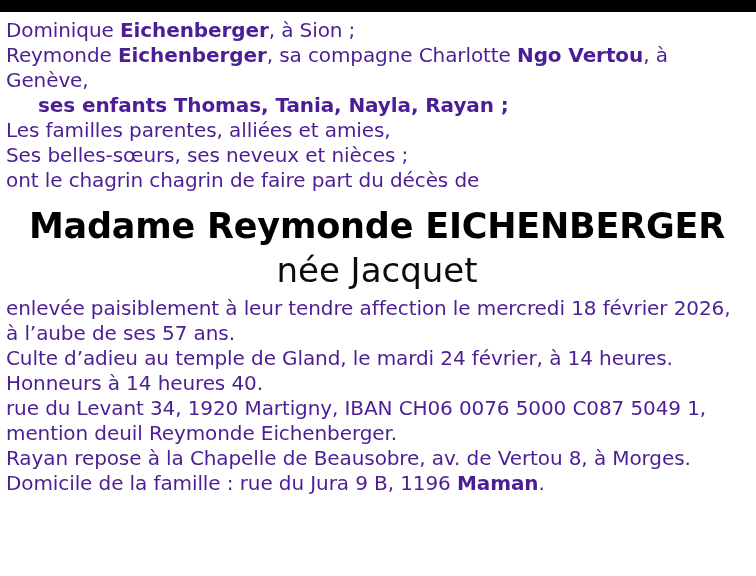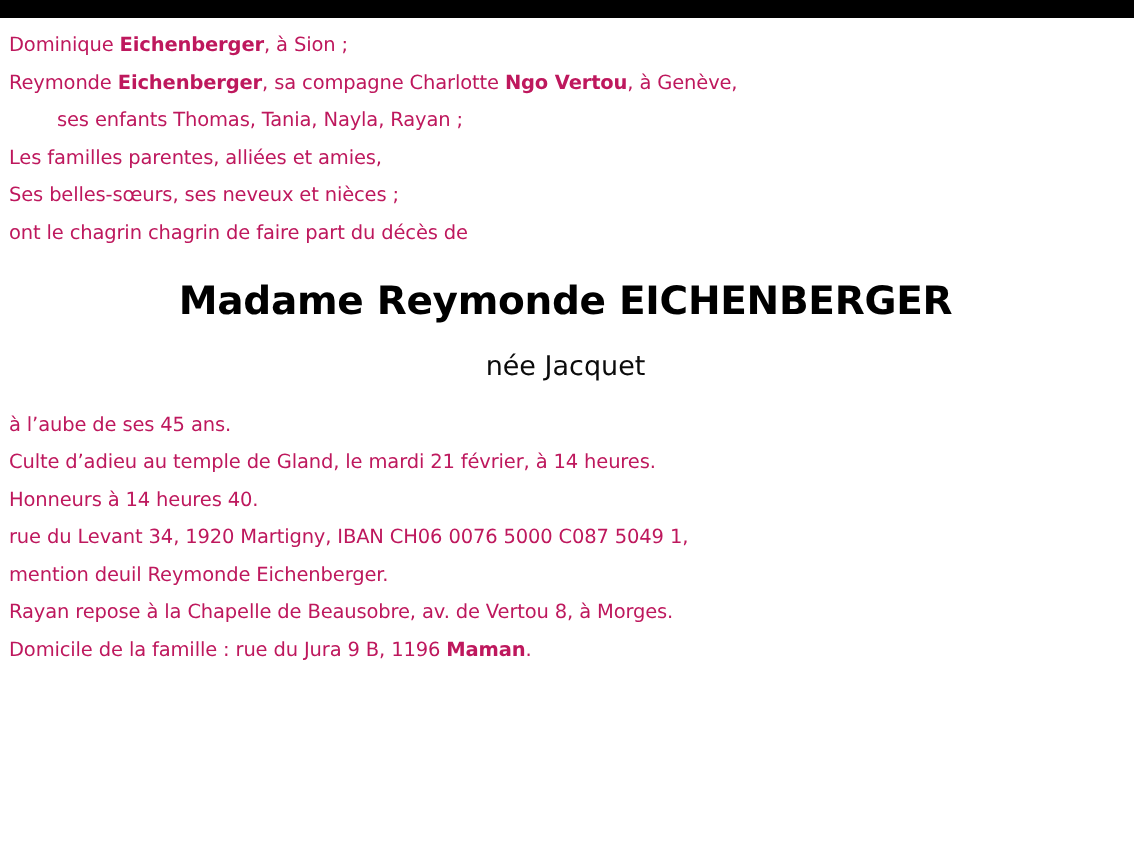--- a/index.html
+++ b/index.html
@@ -23,43 +23,44 @@
   .top-bar {
     width: 100%;
     height: 12px;
     background: #000000;
   }
   .content {
     padding: 6px 8px 0 6px;
     box-sizing: border-box;
   }
   .line {
-    font-size: 13px;
+    font-size: 20px;
     line-height: 25px;
-    color: #be185d;
+    color: #4c1d95;
     white-space: pre-wrap;
     letter-spacing: -0.1px;
   }
   .line.indent {
     padding-left: 32px;
+    font-weight: bold;
   }
   .name-block {
     text-align: center;
     margin-top: 12px;
   }
   .deceased-name {
-    font-size: 26px;
+    font-size: 35px;
     font-weight: bold;
     line-height: 42px;
     color: #000000;
     letter-spacing: -0.2px;
     white-space: pre;
   }
   .nee {
-    font-size: 18px;
+    font-size: 34px;
     line-height: 34px;
     color: #0b0b0b;
     margin-top: 6px;
   }
   .after-block {
     margin-top: 9px;
   }
   b, strong {
     font-weight: bold;
   }
@@ -81,22 +82,23 @@
         <div class="line"><span>Ses belles-sœurs, ses neveux et nièces ;</span></div>
         <div class="line"><span>ont le chagrin chagrin de faire part du décès de</span></div>
       </div>
 
     <div class="name-block">
       <div class="deceased-name">Madame Reymonde EICHENBERGER</div>
       <div class="nee">née Jacquet</div>
     </div>
 
     <div class="after-block" id="body-block">
-        <div class="line"><span>à l’aube de ses 45 ans.</span></div>
-        <div class="line"><span>Culte d’adieu au temple de Gland, le mardi 21 février, à 14 heures.</span></div>
+        <div class="line"><span>enlevée paisiblement à leur tendre affection le mercredi 18 février 2026,</span></div>
+        <div class="line"><span>à l’aube de ses 57 ans.</span></div>
+        <div class="line"><span>Culte d’adieu au temple de Gland, le mardi 24 février, à 14 heures.</span></div>
         <div class="line"><span>Honneurs à 14 heures 40.</span></div>
         <div class="line"><span>rue du Levant 34, 1920 Martigny, IBAN CH06 0076 5000 C087 5049 1,</span></div>
         <div class="line"><span>mention deuil Reymonde Eichenberger.</span></div>
         <div class="line"><span>Rayan repose à la Chapelle de Beausobre, av. de Vertou 8, à Morges.</span></div>
         <div class="line"><span>Domicile de la famille : rue du Jura 9 B, 1196 </span><b>Maman</b><span>.</span></div>
       </div>
 
   </div>
 </div>
 

